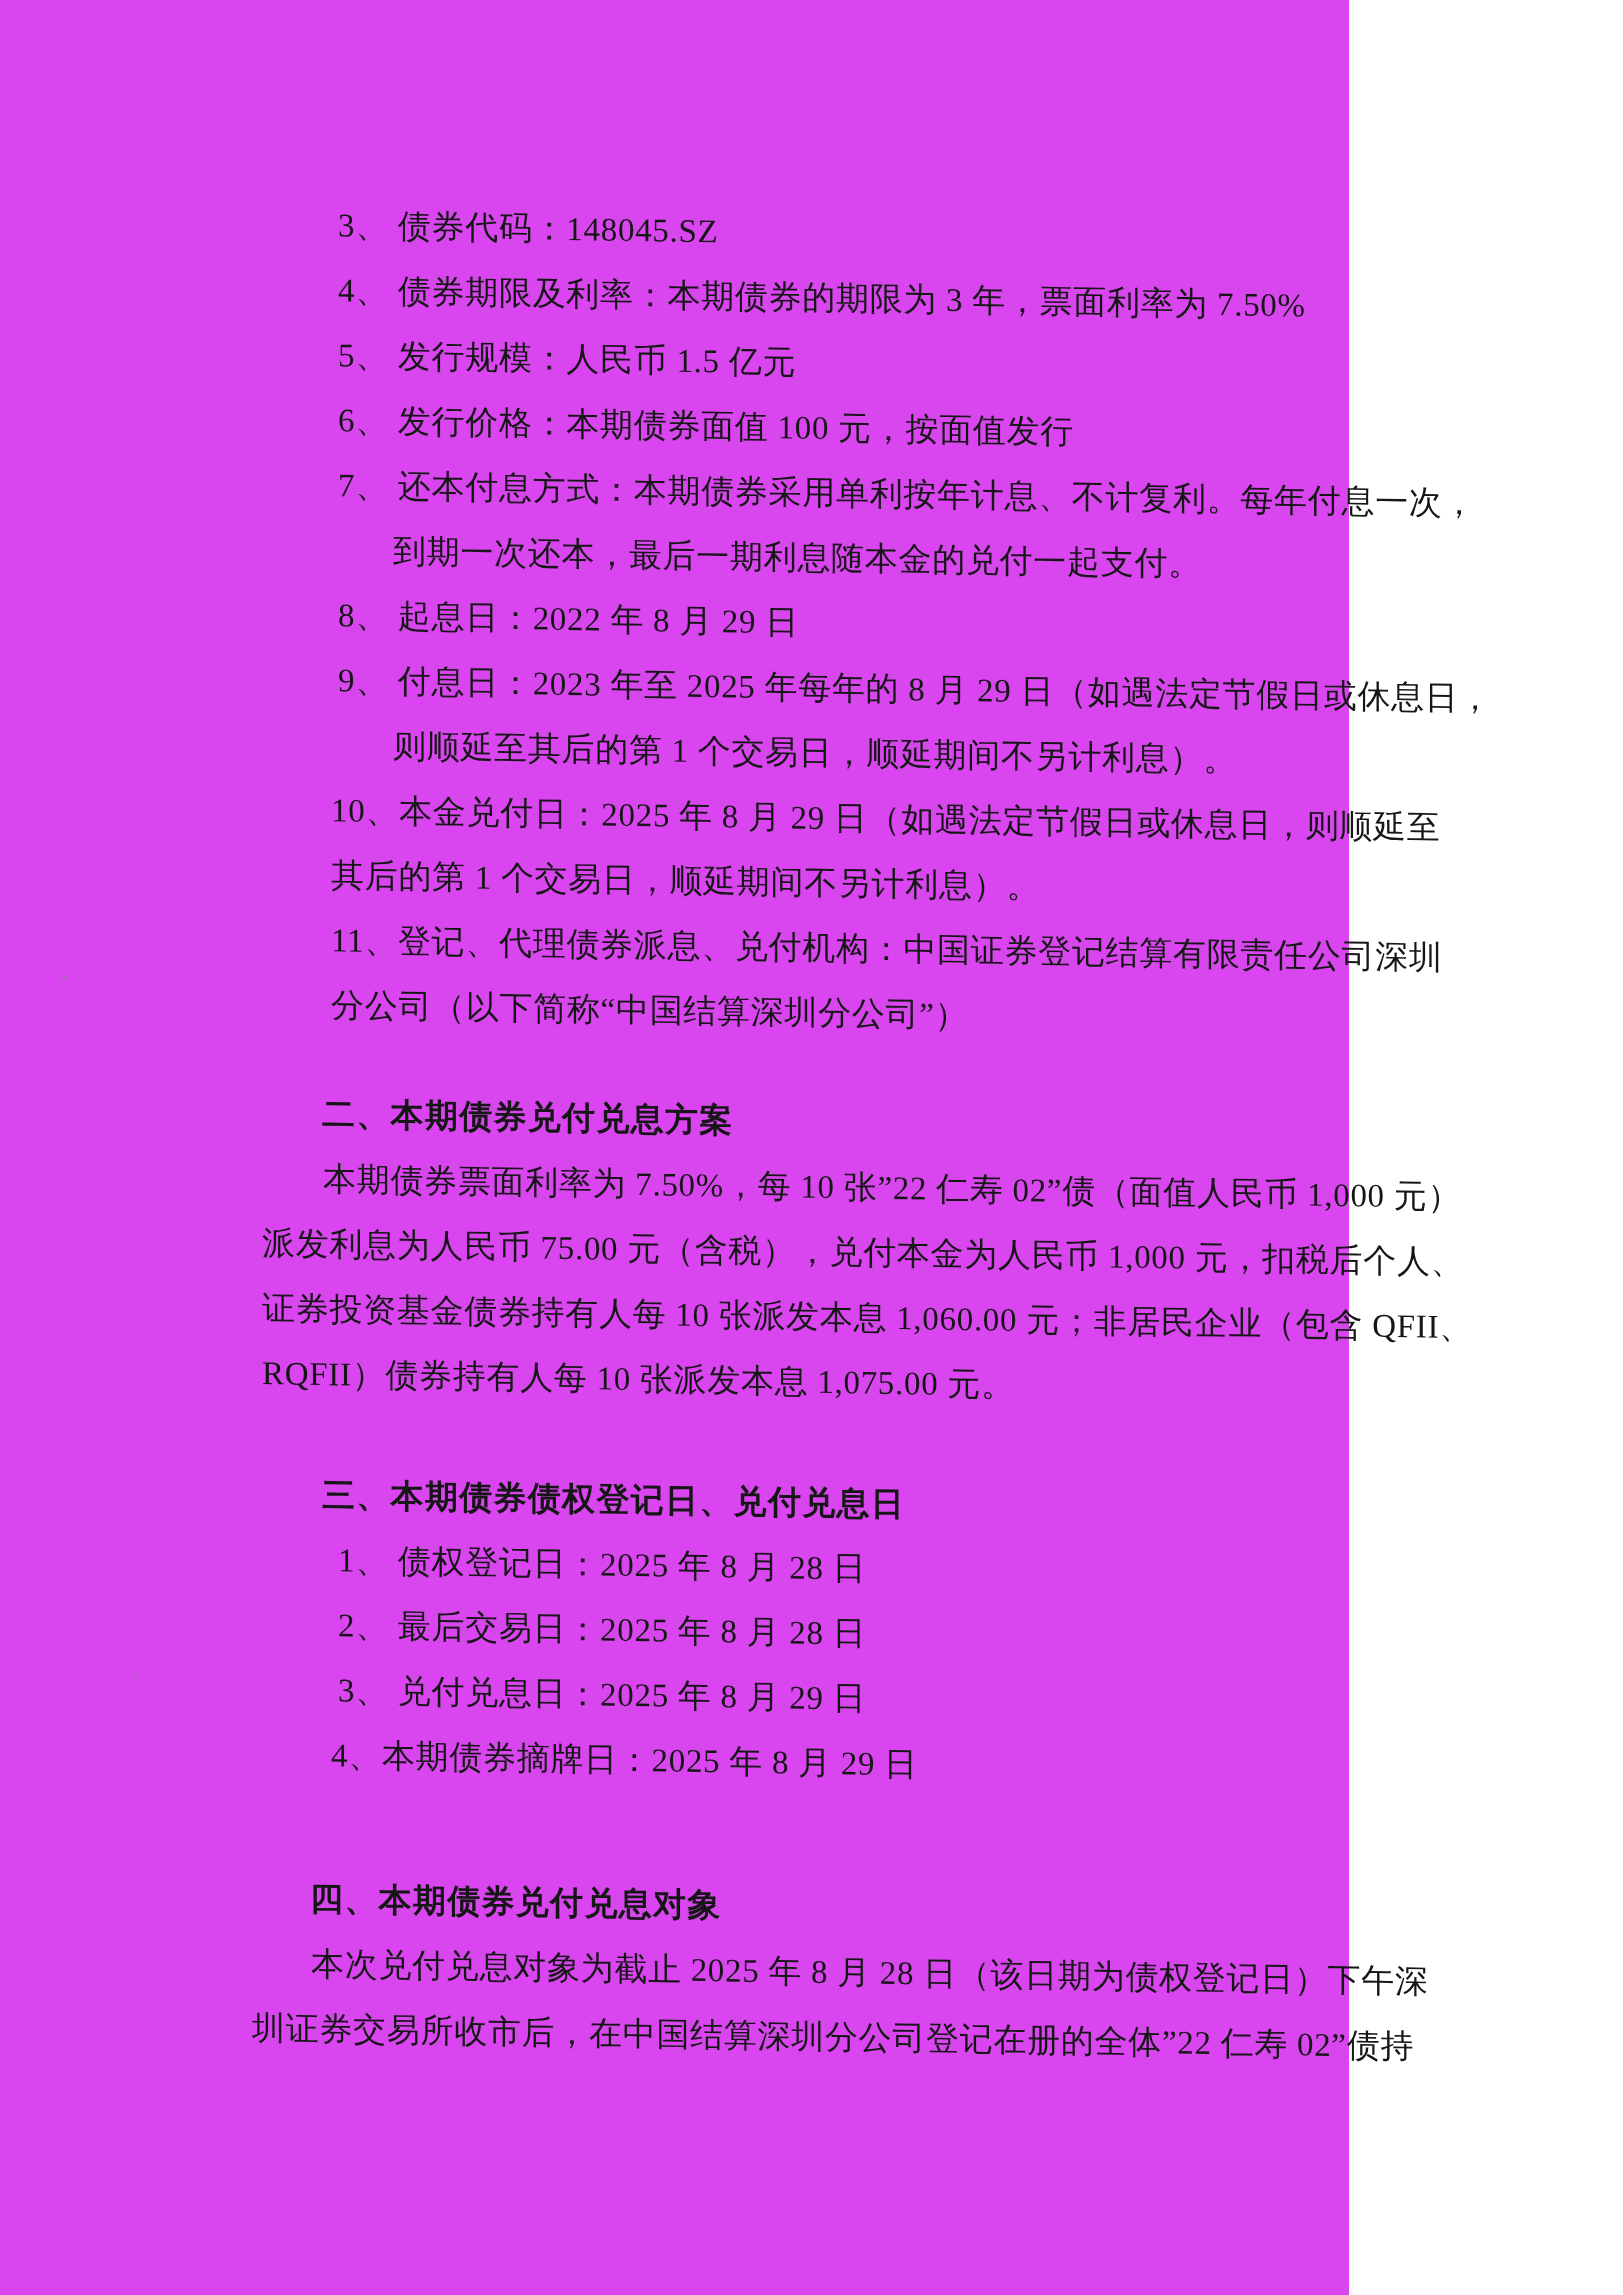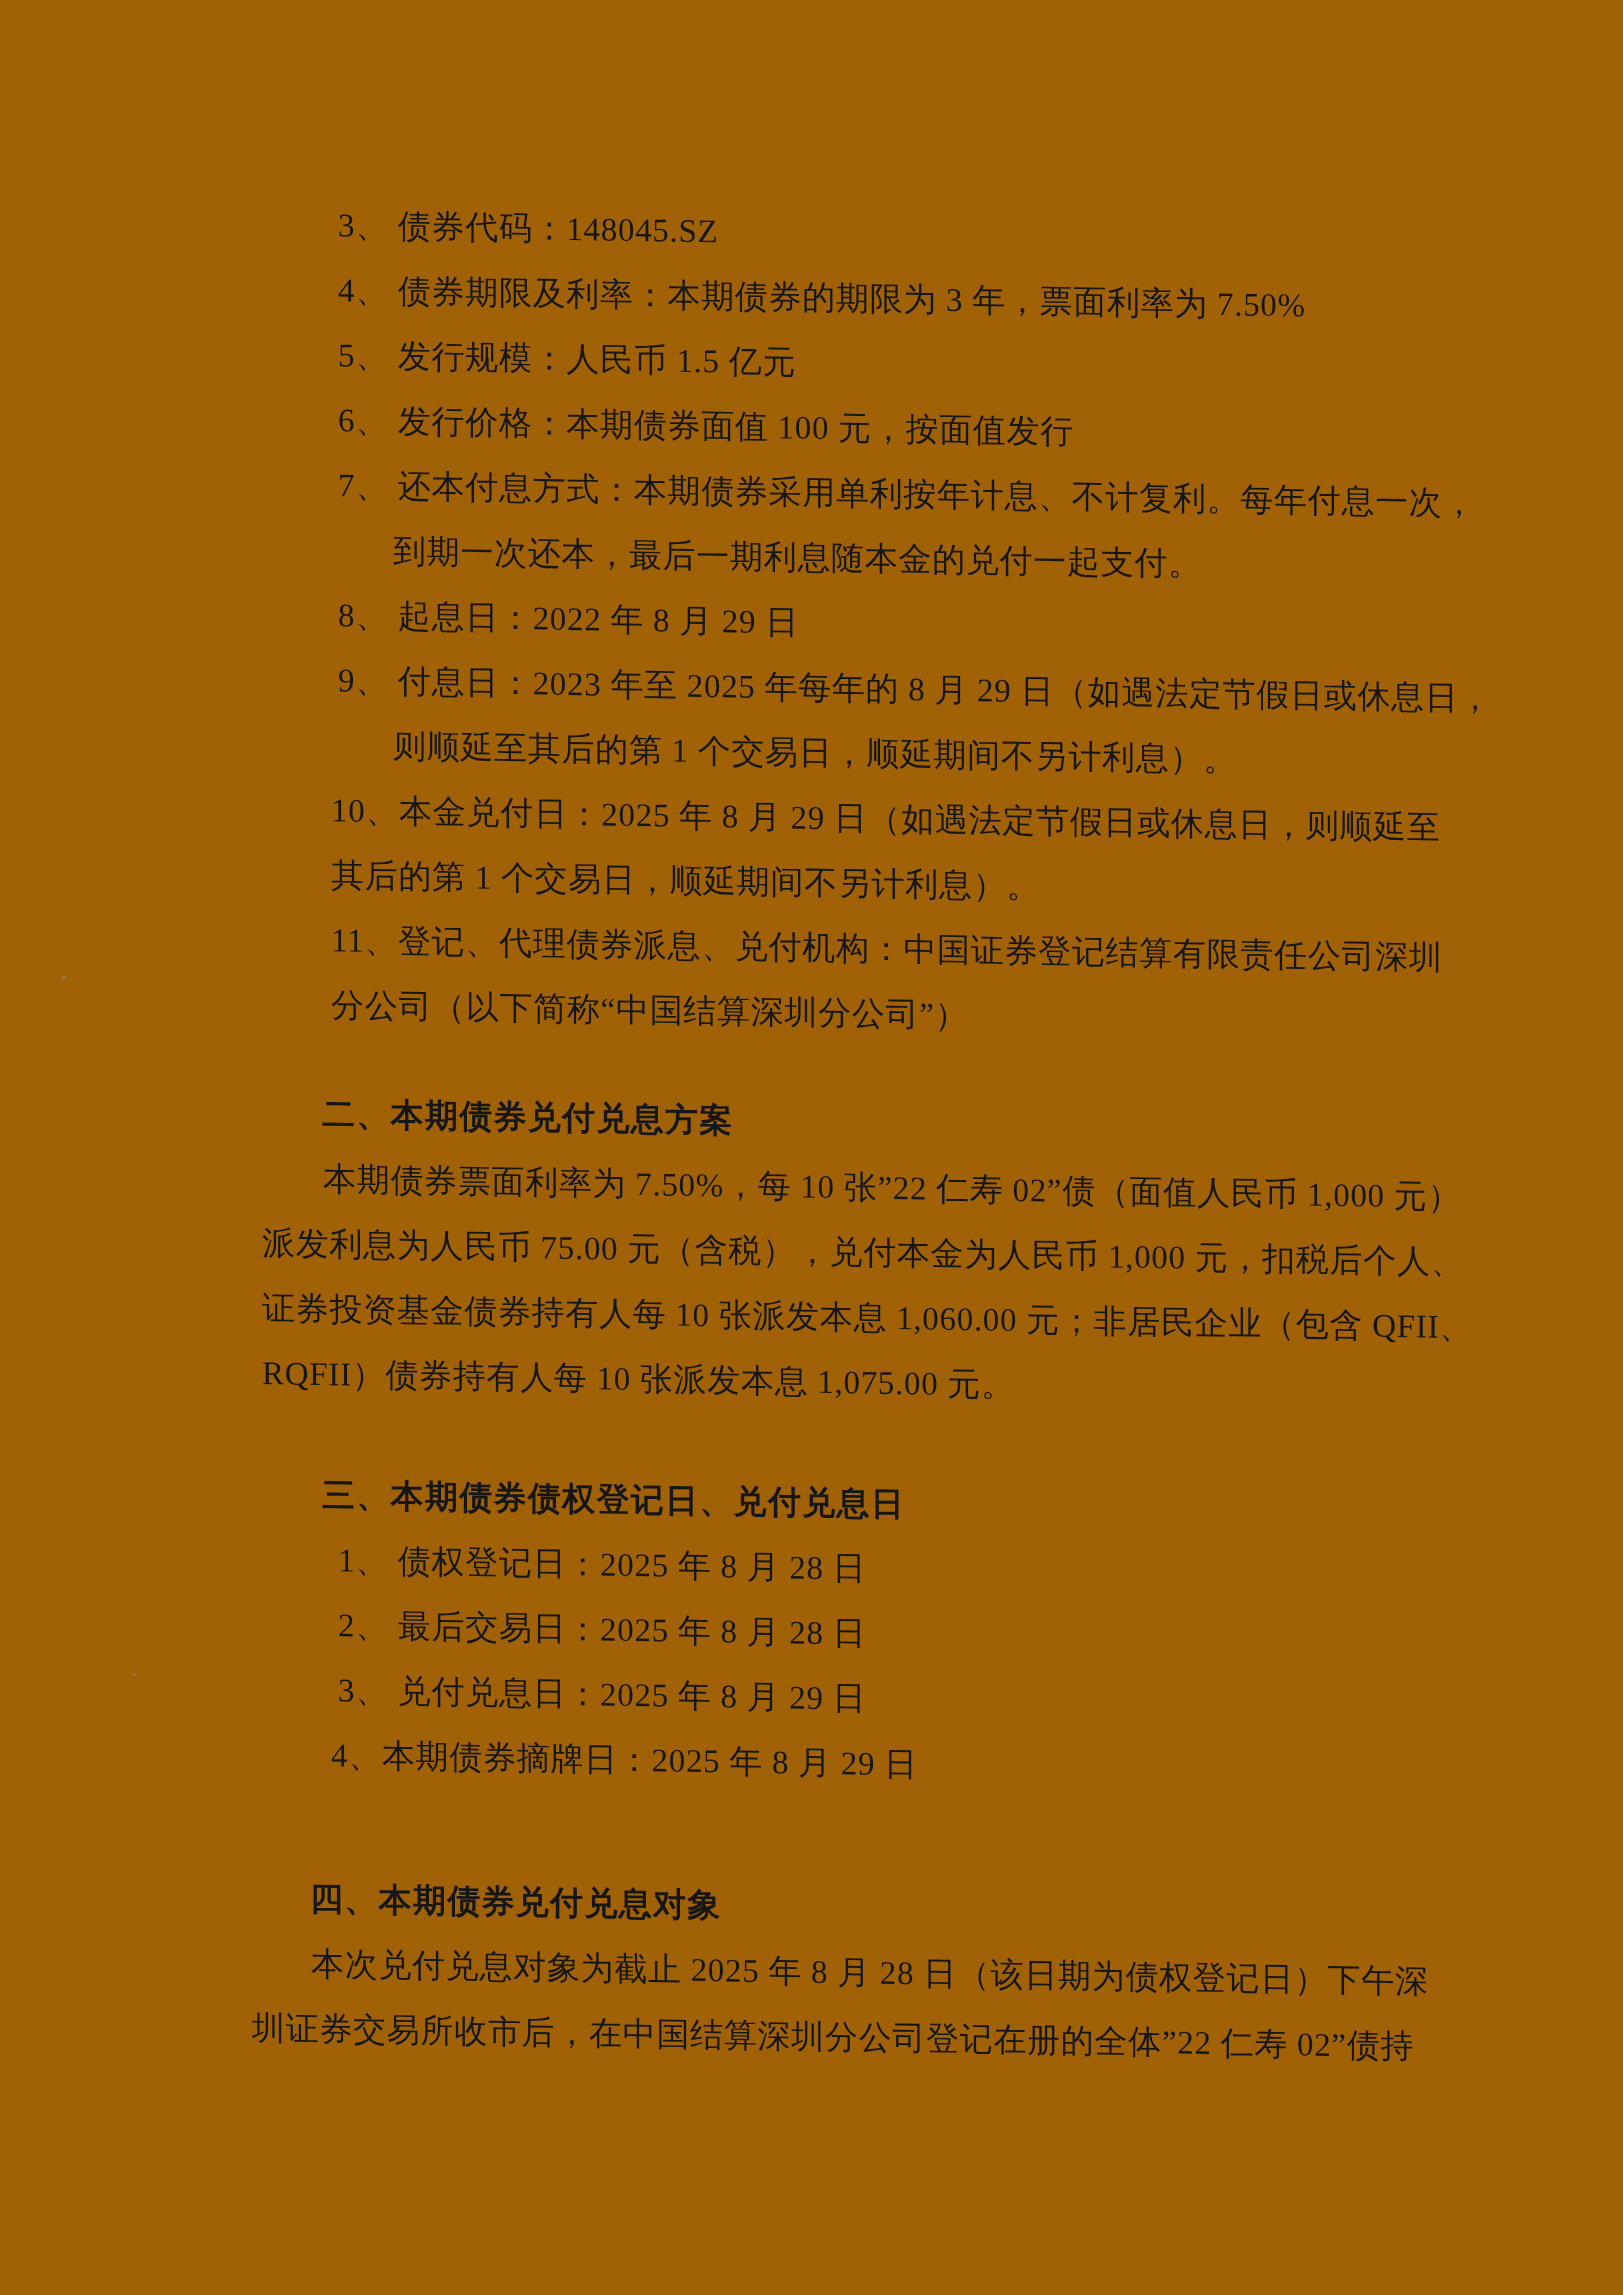--- a/index.html
+++ b/index.html
@@ -11,23 +11,23 @@
     width: 1623px;
     height: 2295px;
     position: relative;
     overflow: hidden;
     font-family: "Liberation Serif", "DejaVu Serif", serif;
     color: #141414;
   }
   .page {
     position: absolute;
     left: 0; top: 0;
-    width: 1623px;
+    width: 1349px;
     height: 2295px;
-    background: #a16207;
+    background: #d946ef;
   }
   
   .content {
     position: absolute;
     left: 0; top: 0;
     width: 1623px;
     padding-top: 188px;
     transform: skewY(0.9deg);
     transform-origin: 0 0;
   }

